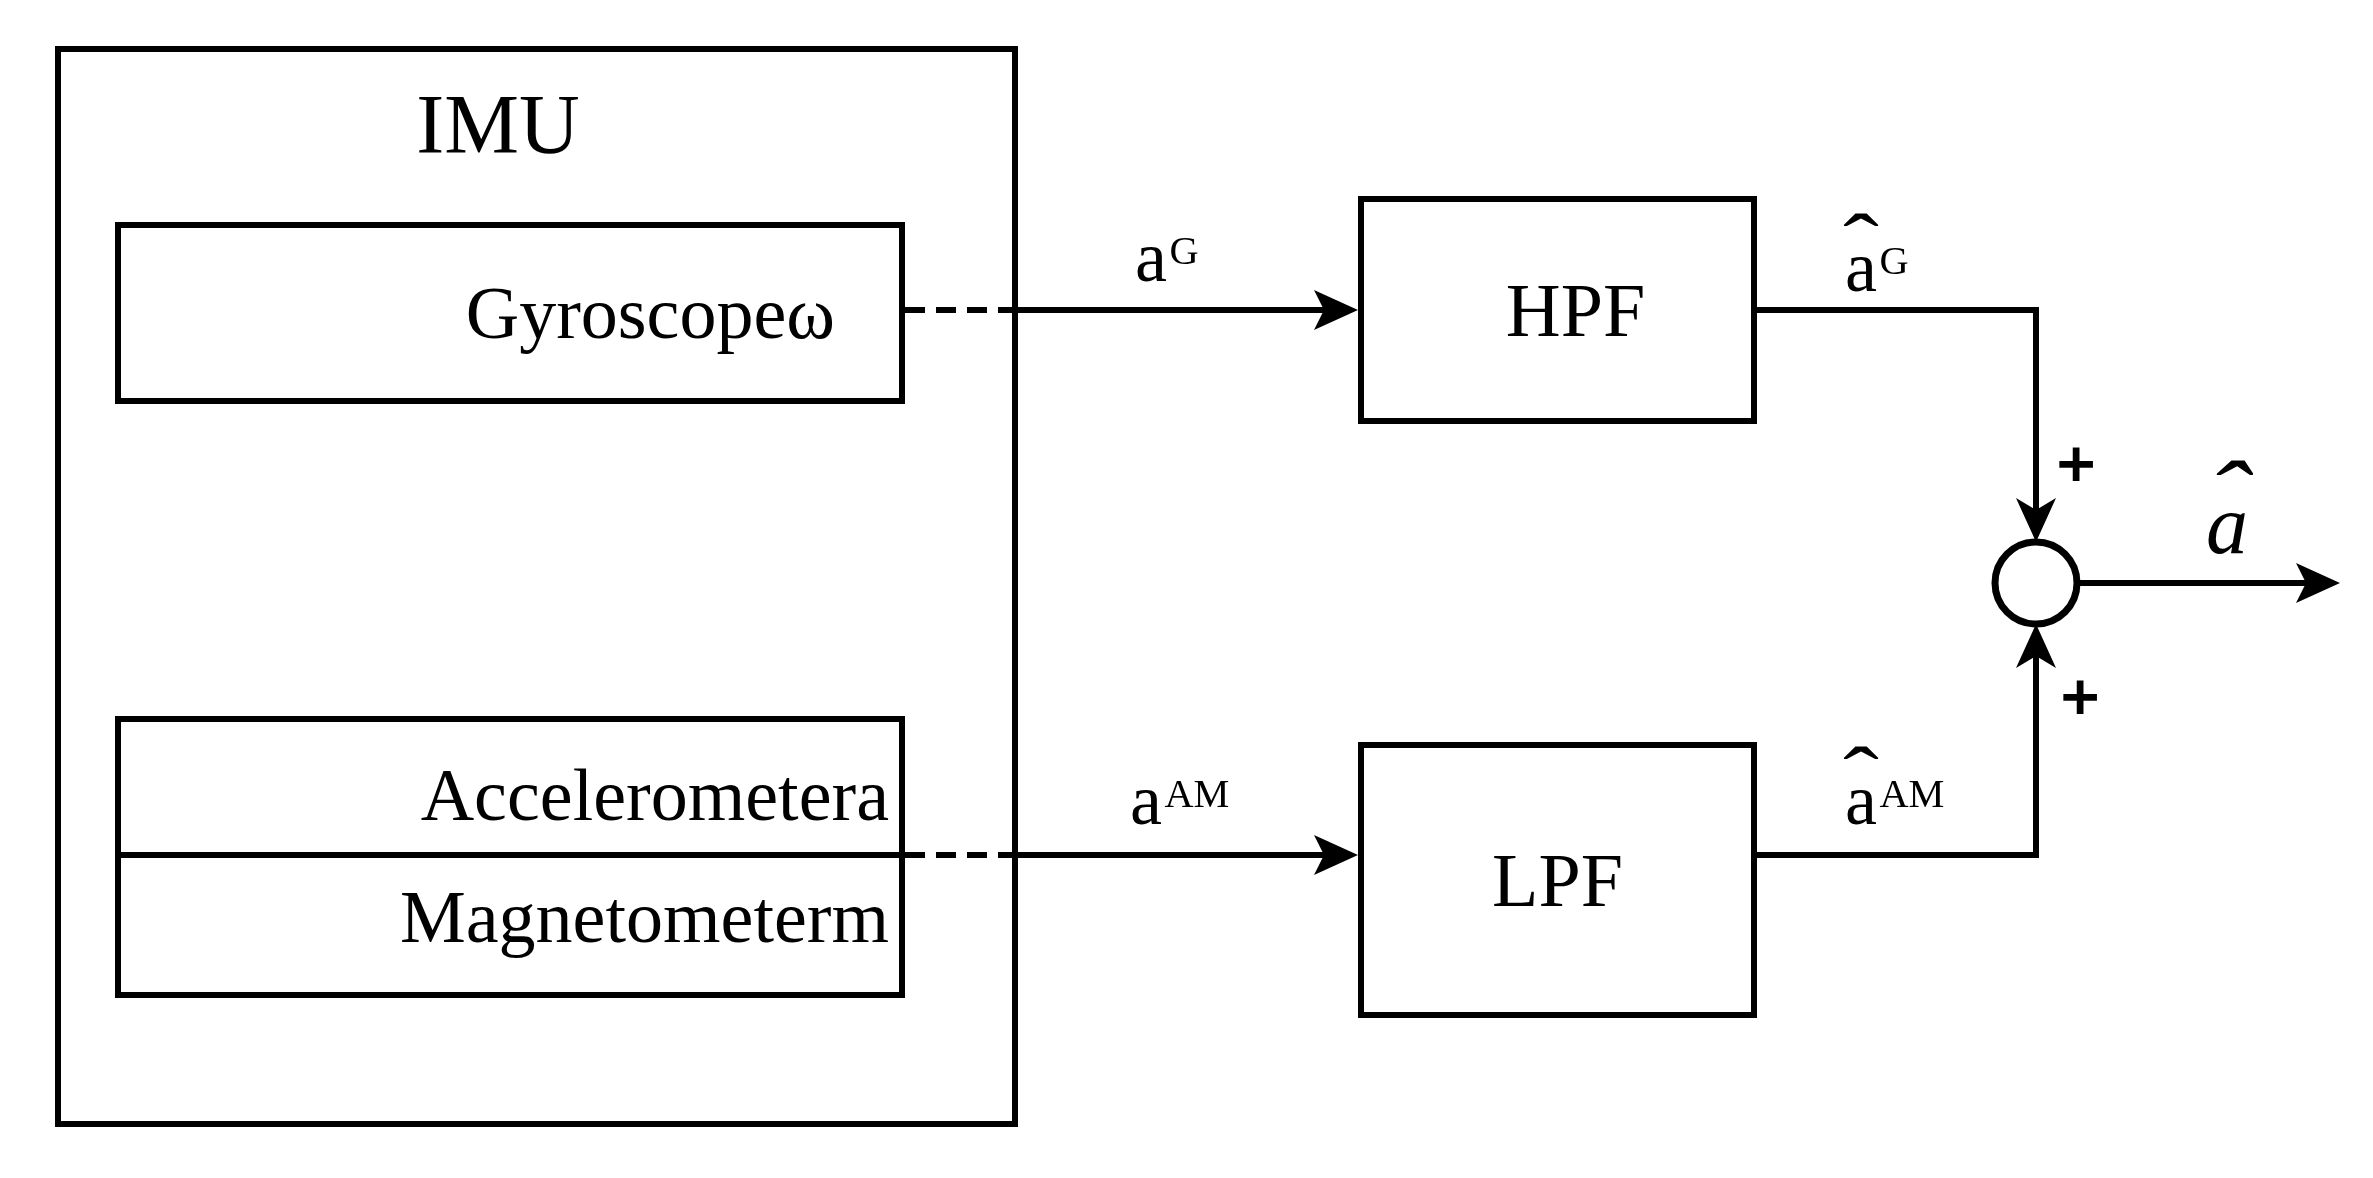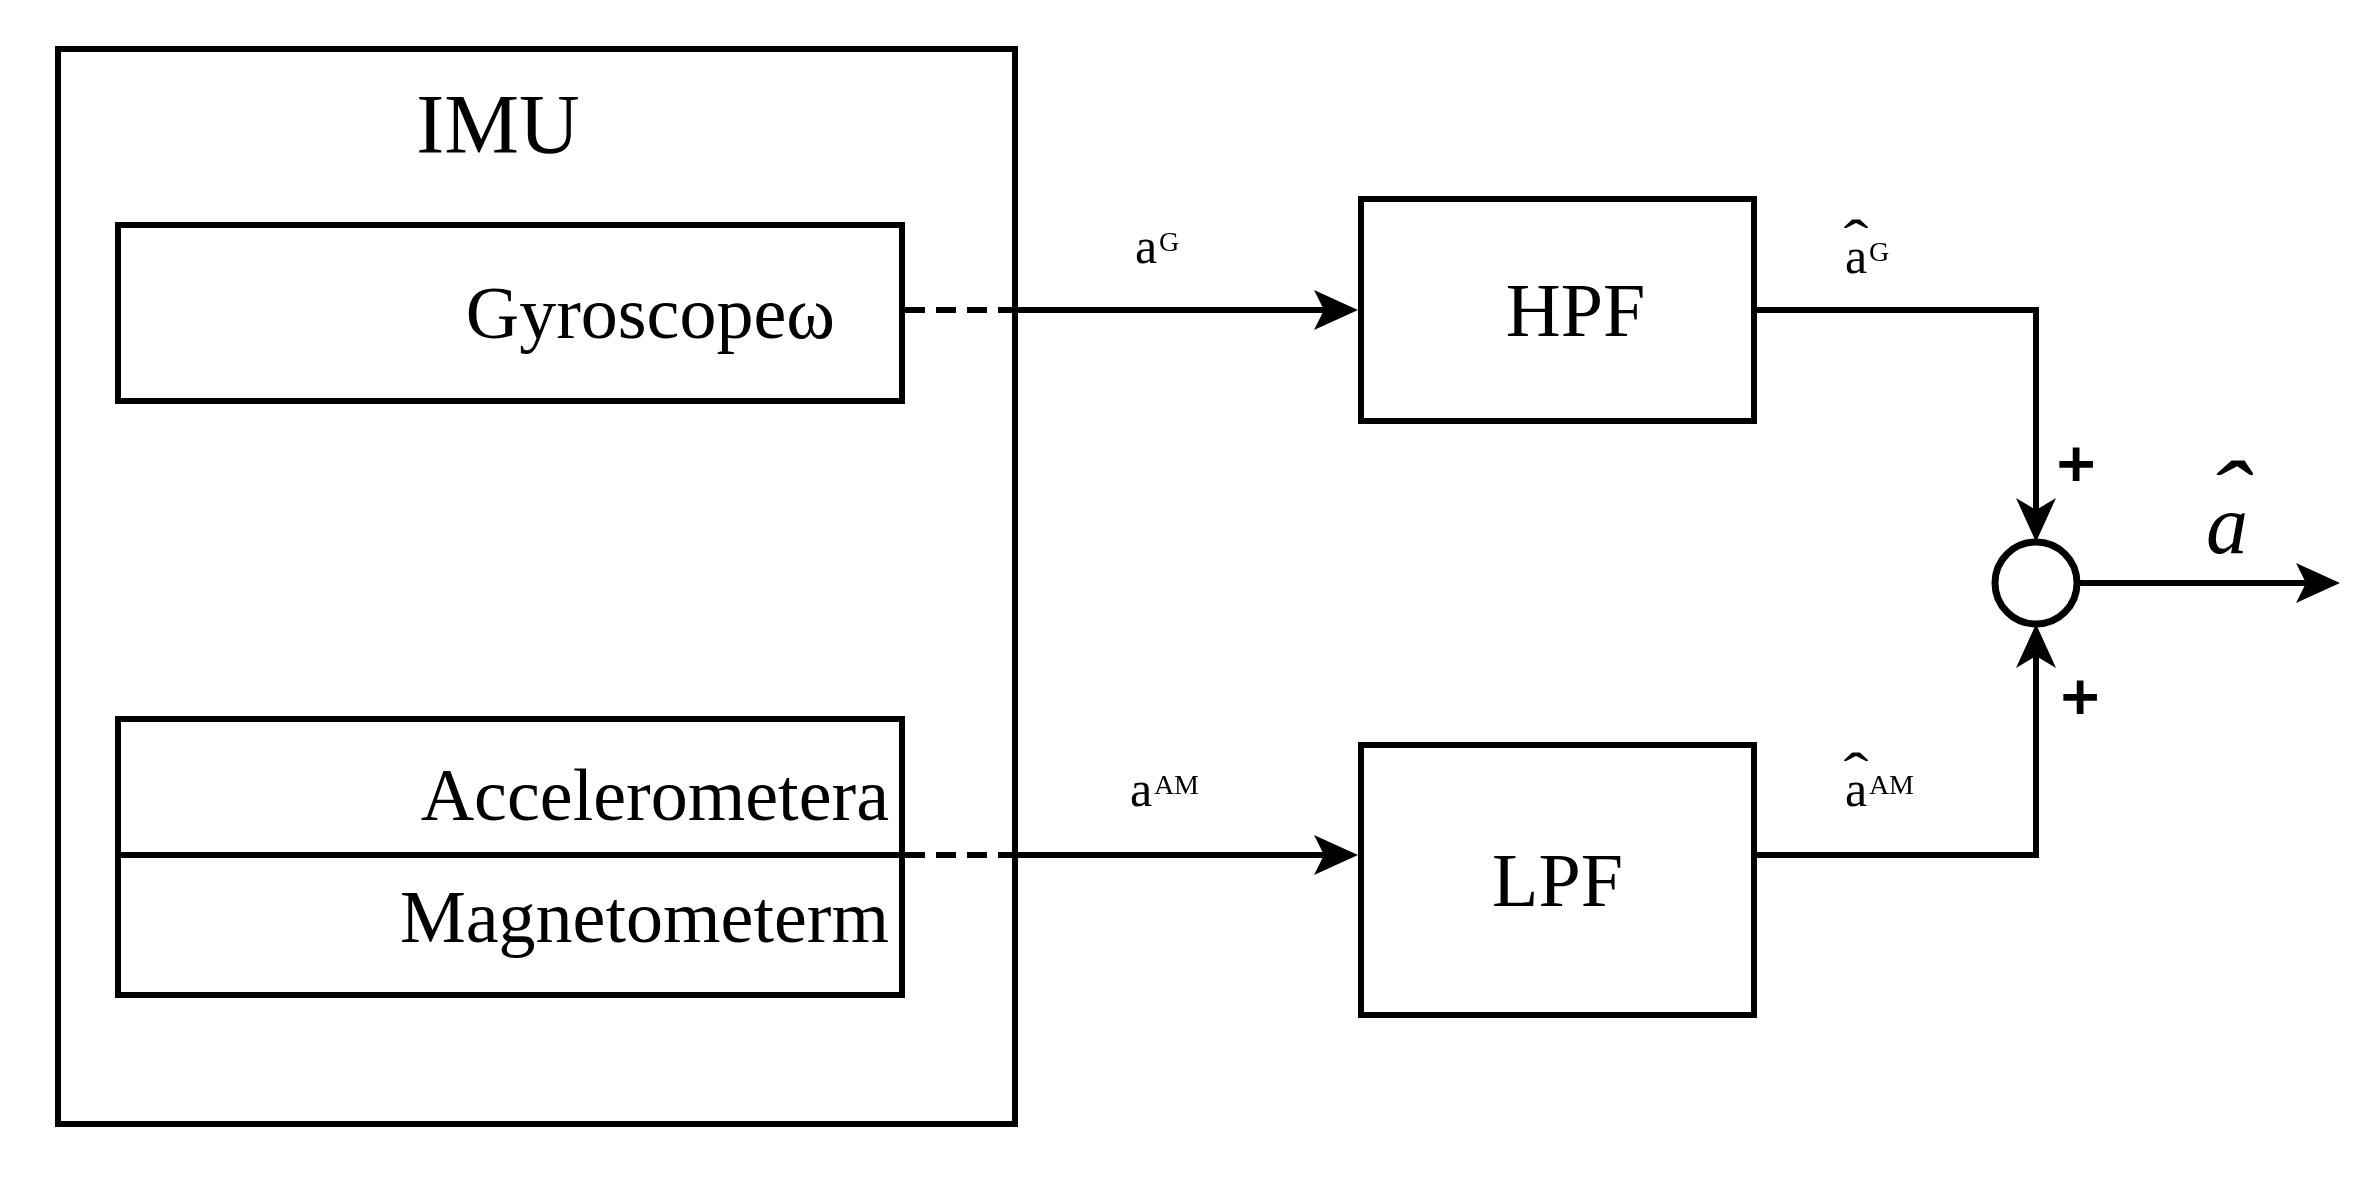--- a/index.html
+++ b/index.html
@@ -33,21 +33,21 @@
     line-height:1;
   }
   .imu-title{
     position:absolute;
     left:348px;top:83px;width:300px;
     text-align:center;
     font-size:84px;line-height:1;
   }
   .sig{
     position:absolute;
-    font-size:50px;line-height:1;
+    font-size:72px;line-height:1;
     white-space:nowrap;
   }
   .sig .bw{position:relative;display:inline-block;}
   .sig .hat{
     position:absolute;left:50%;top:-0.34em;
     transform:translateX(-50%) scale(1.5,1.15);
     line-height:1;
   }
   .sig sup{
     font-size:0.56em;

